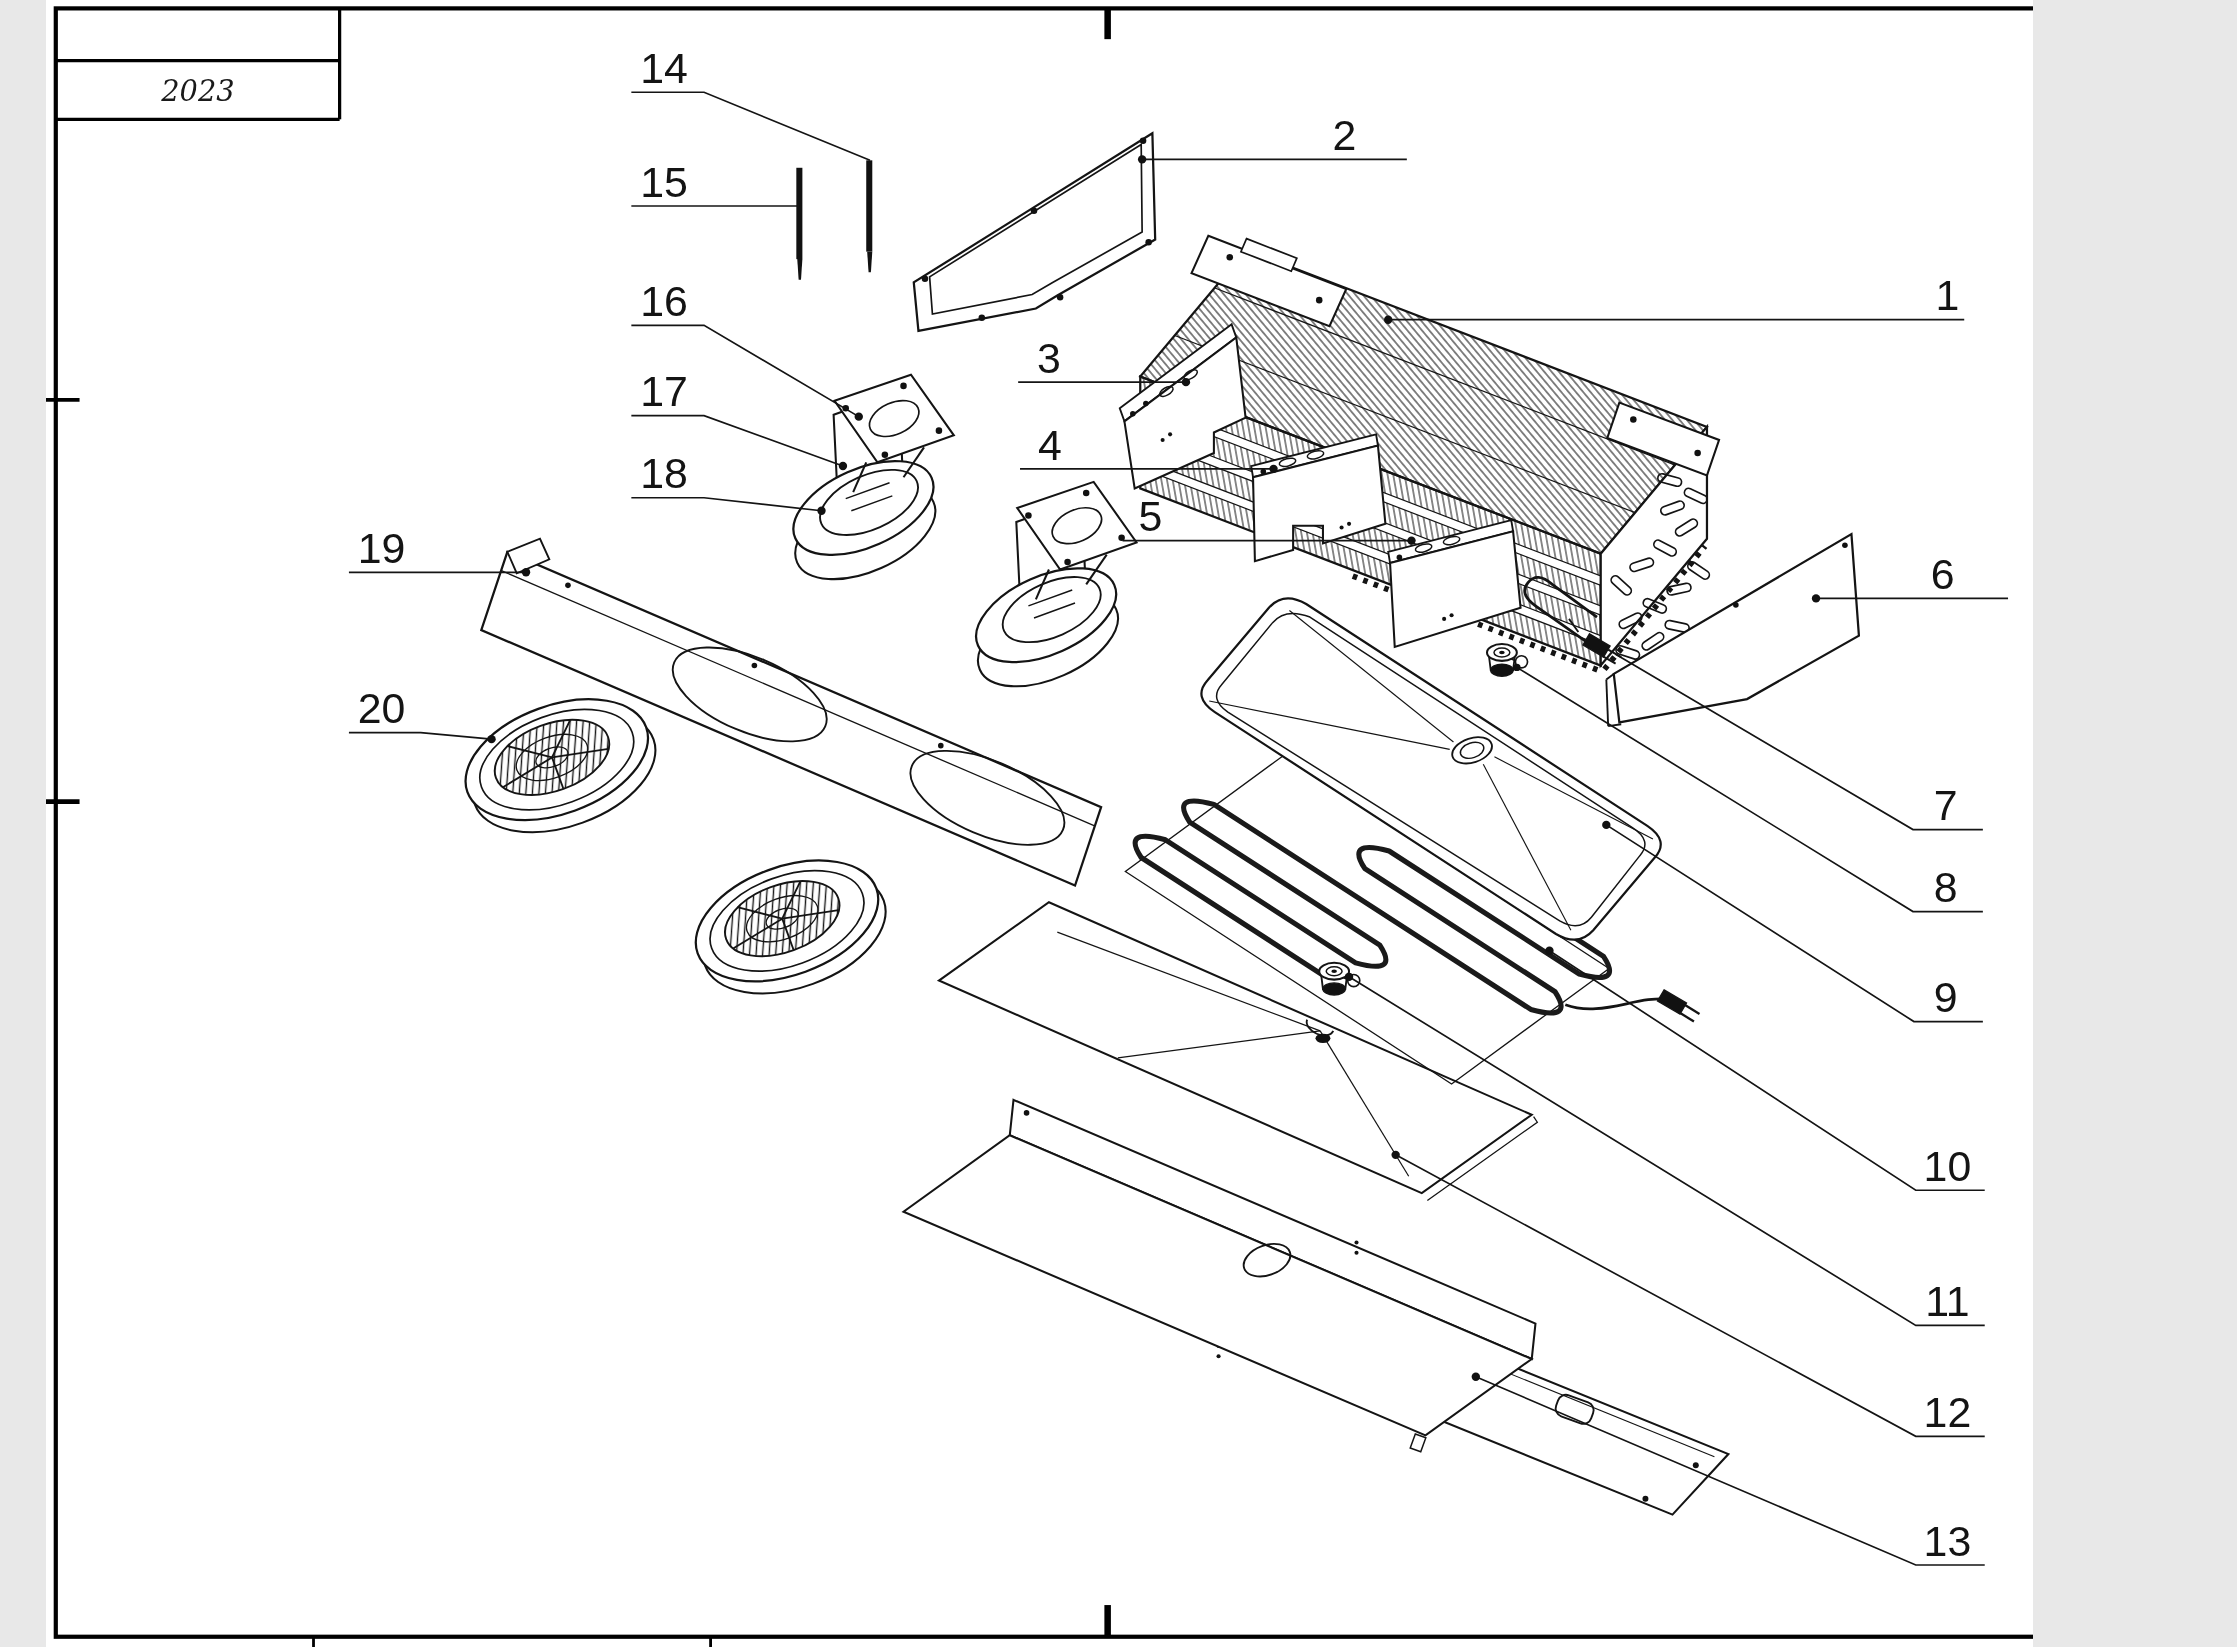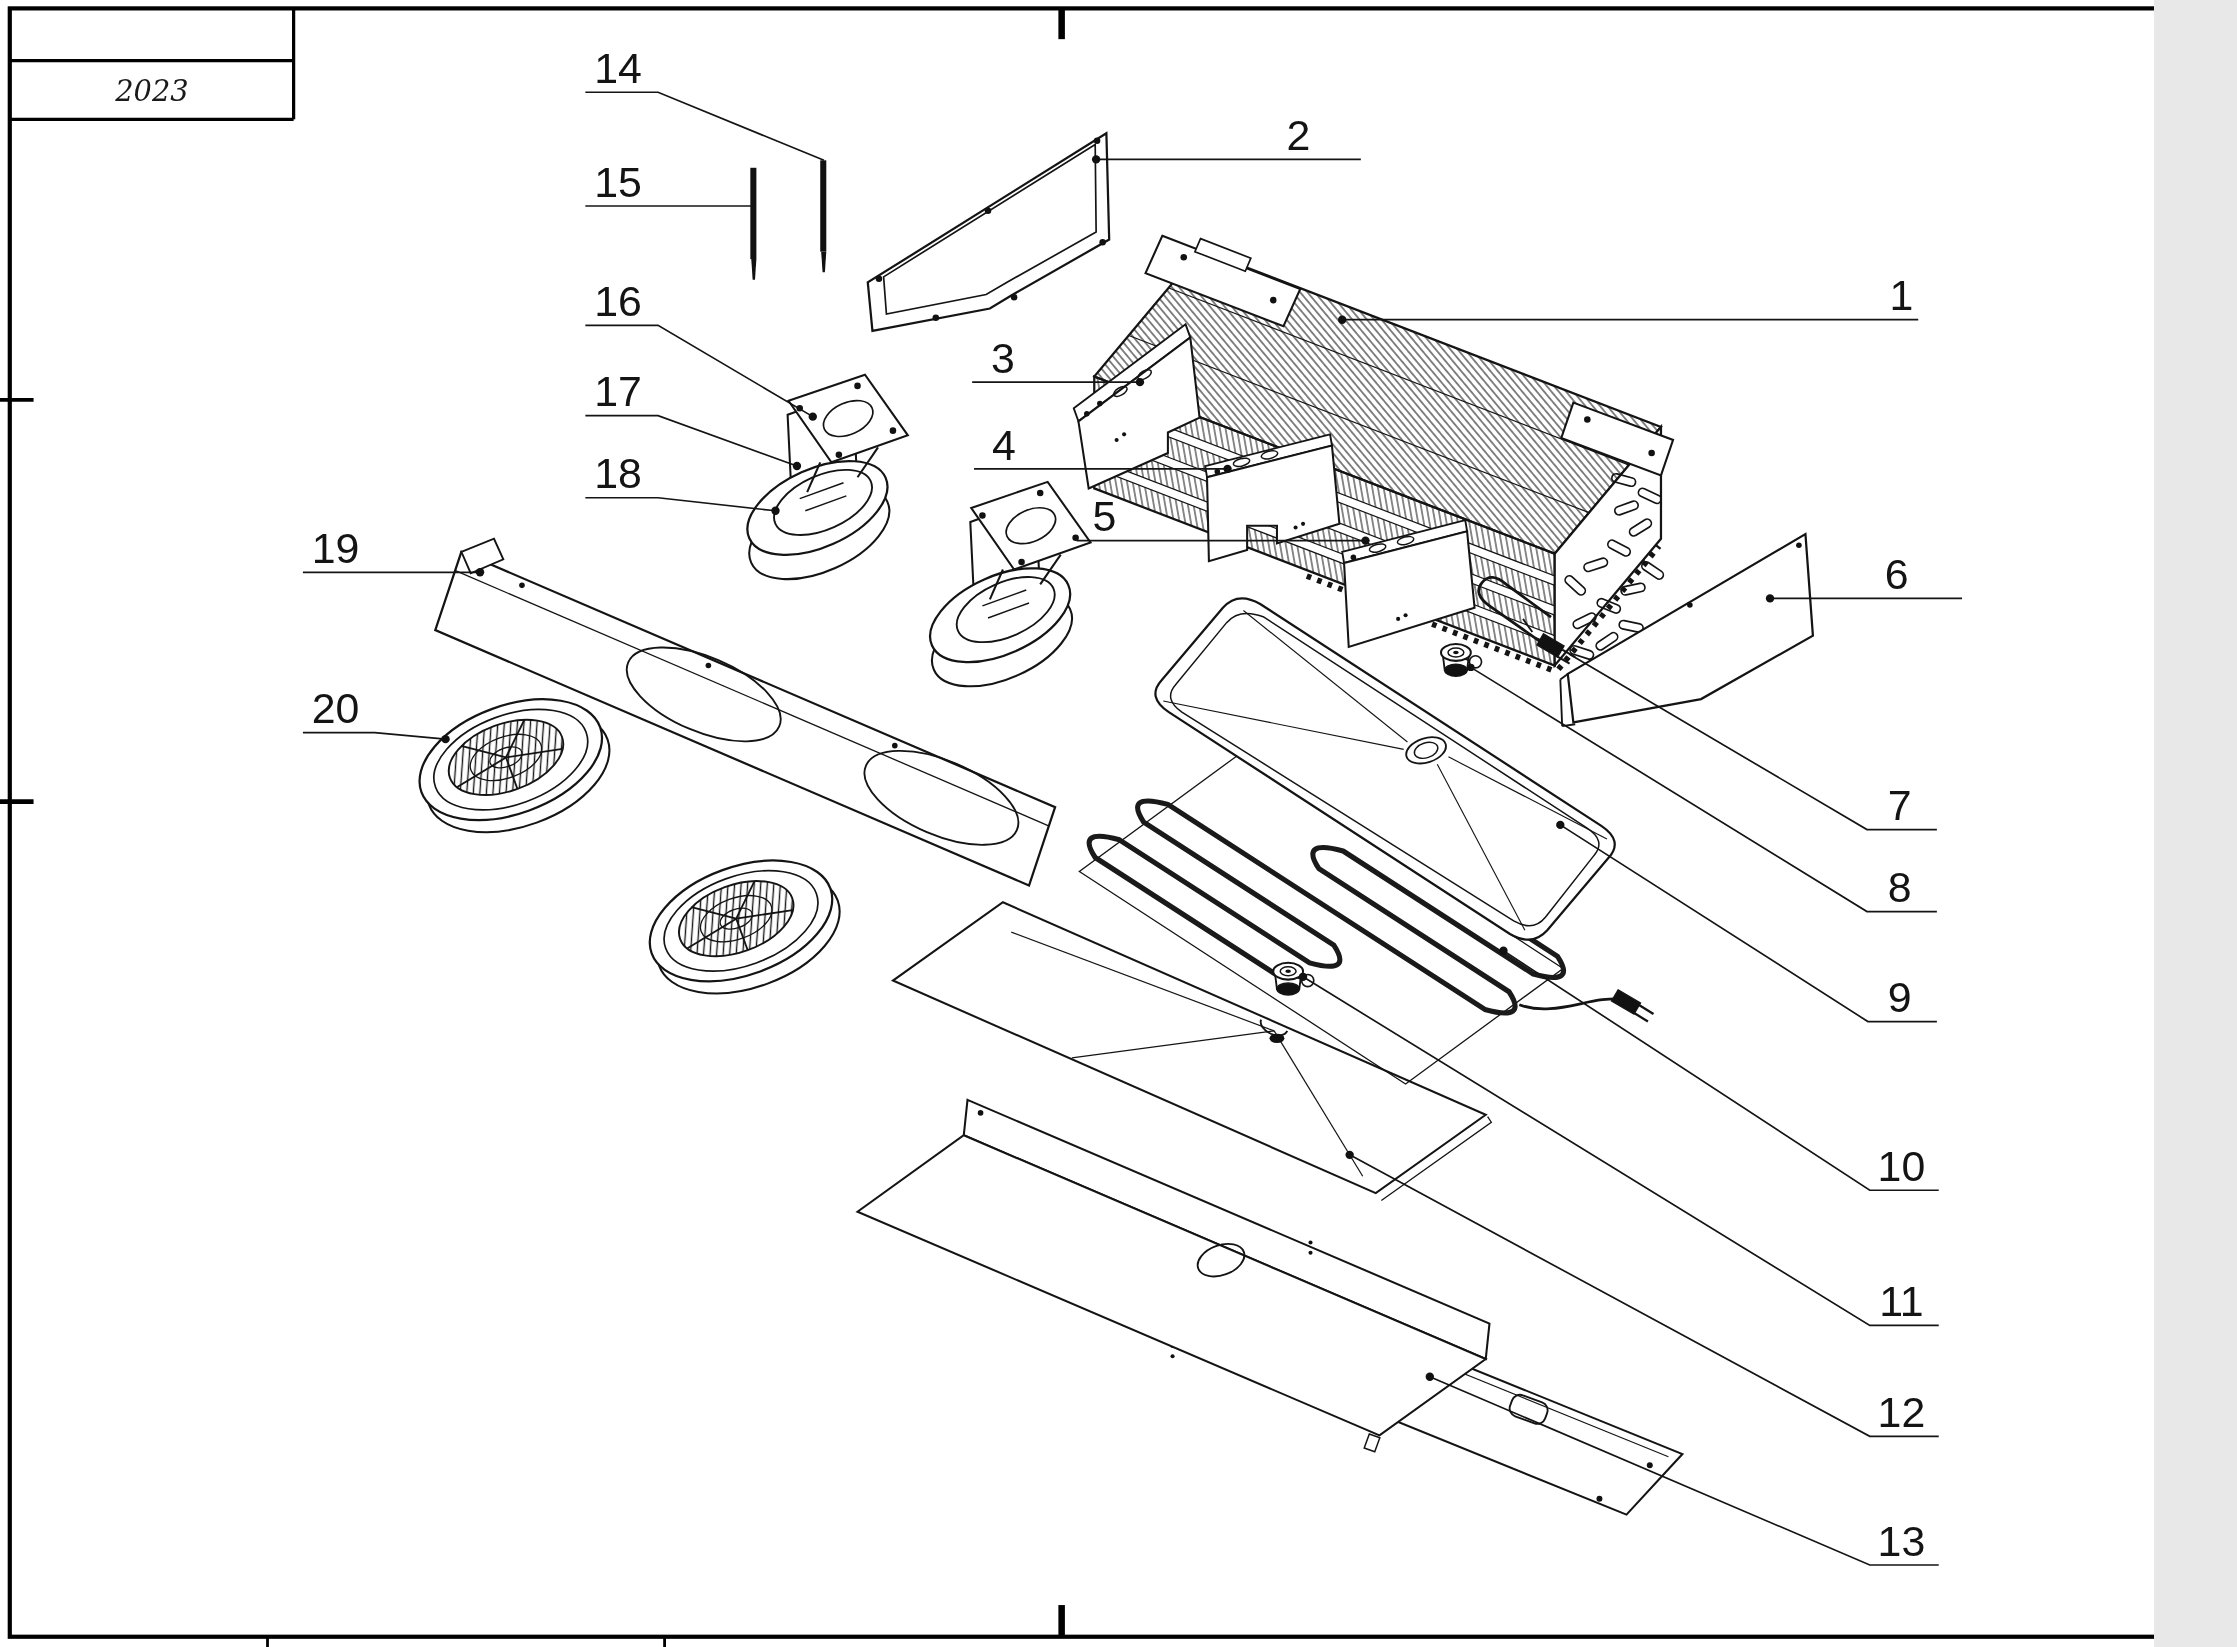--- a/index.html
+++ b/index.html
@@ -1,21 +1,22 @@
 <!DOCTYPE html>
 <html style="font-size:15px"><head>
 <meta charset="utf-8">
 <style>
   html,body { margin:0; padding:0; background:#e8e8e8; }
   .sheet {
     position:relative;
-    width:2154px; height:1647px;
+    width:1987px; height:1647px;
     background:#ffffff;
     font-family:"Liberation Sans", sans-serif;
     overflow:hidden;
+    margin-left:46px;
   }
   svg { position:absolute; inset:0; display:block; }
   .callout-num {
     font-family:"Liberation Sans", sans-serif;
     font-size:46px;
     fill:#141414;
   }
   .year-text {
     font-family:"DejaVu Serif", serif;
     font-style:italic;

